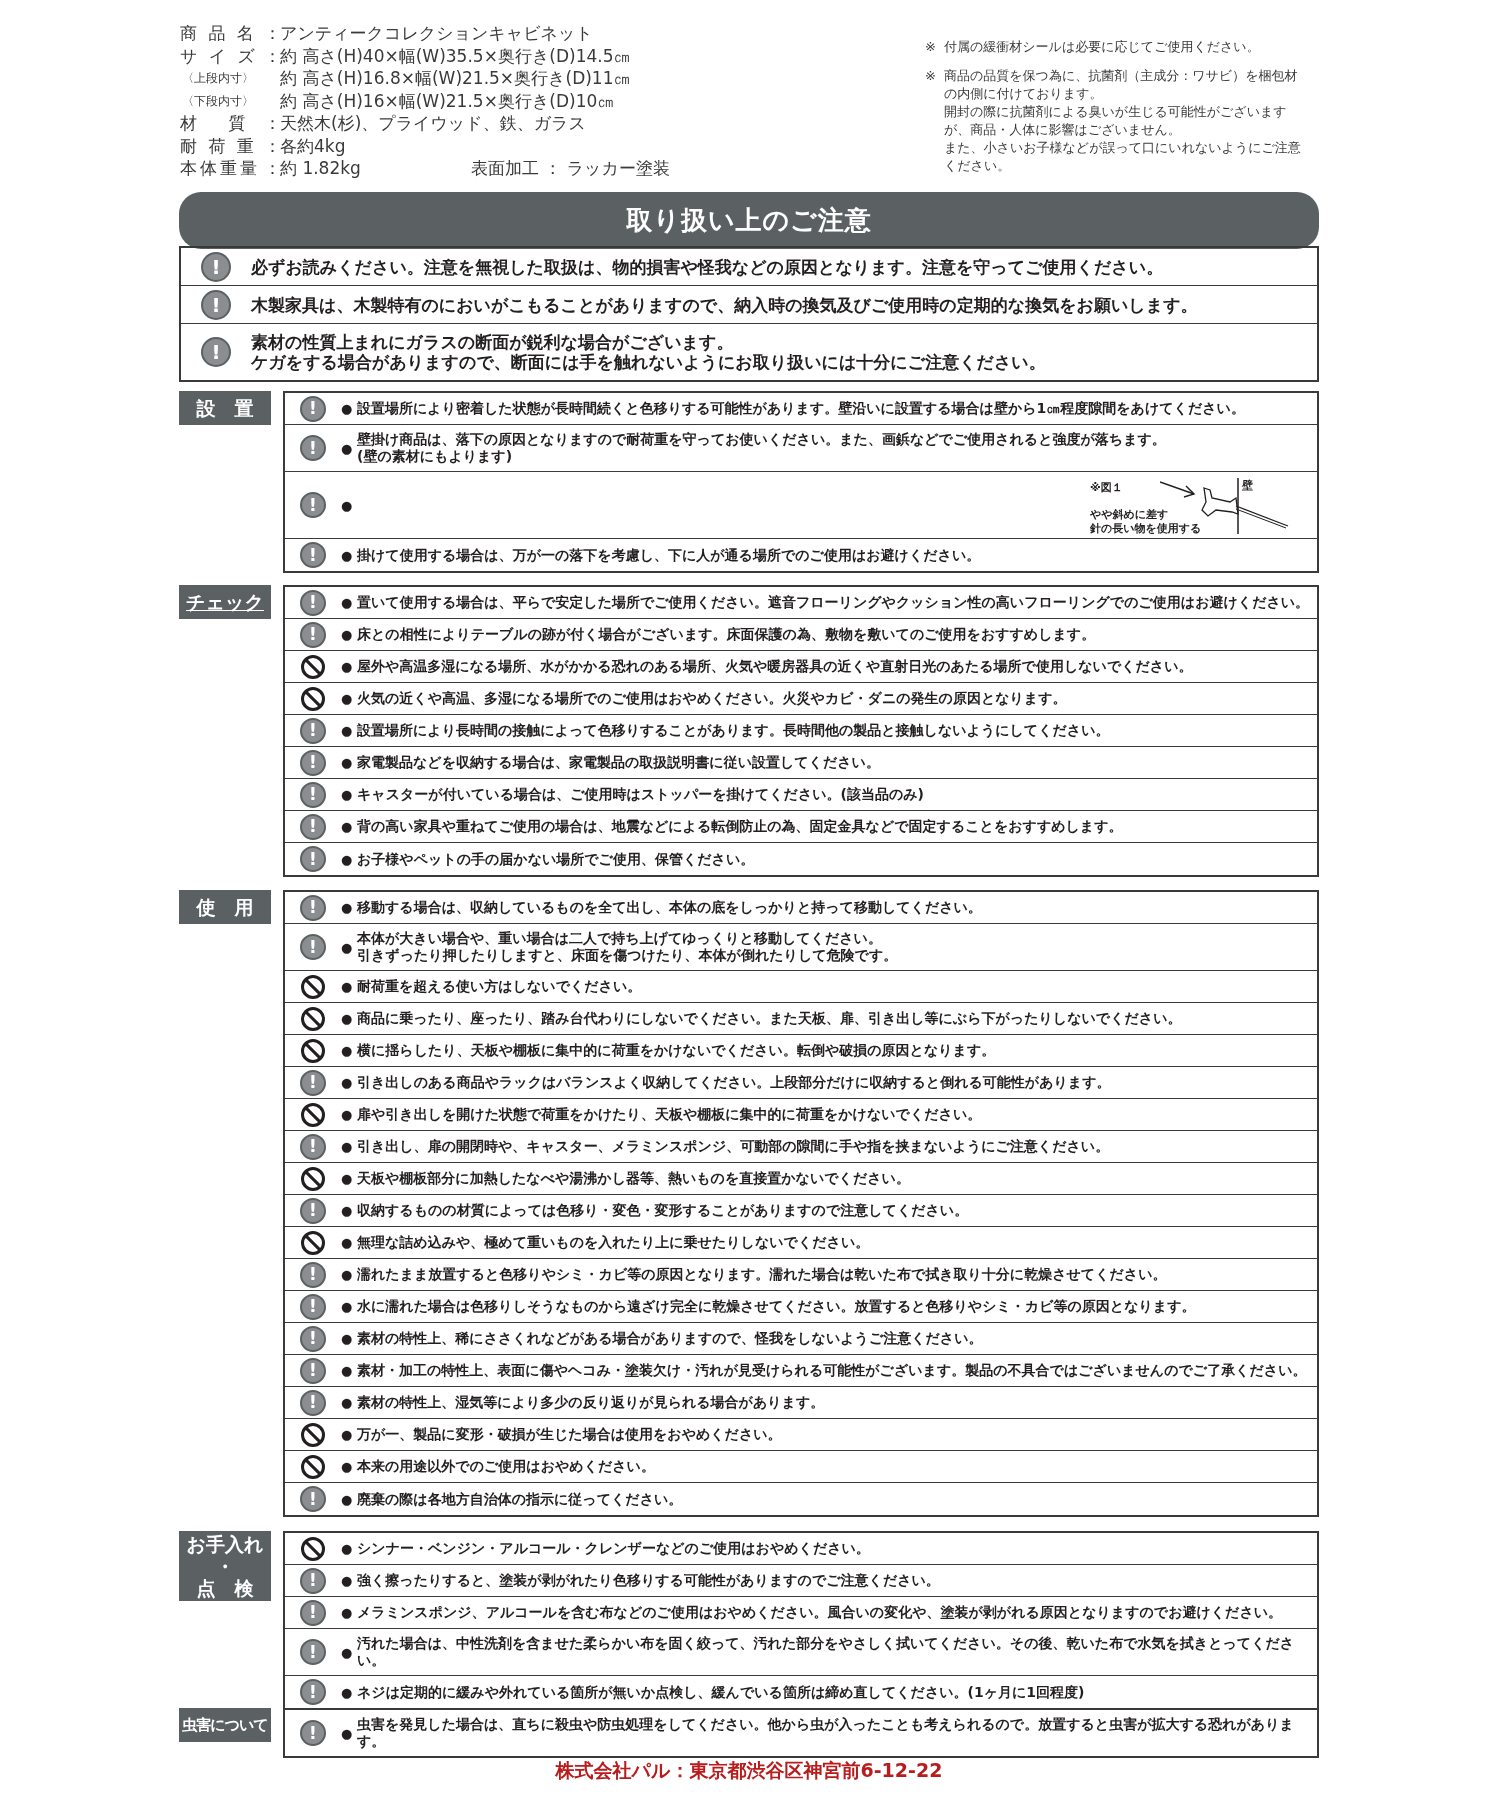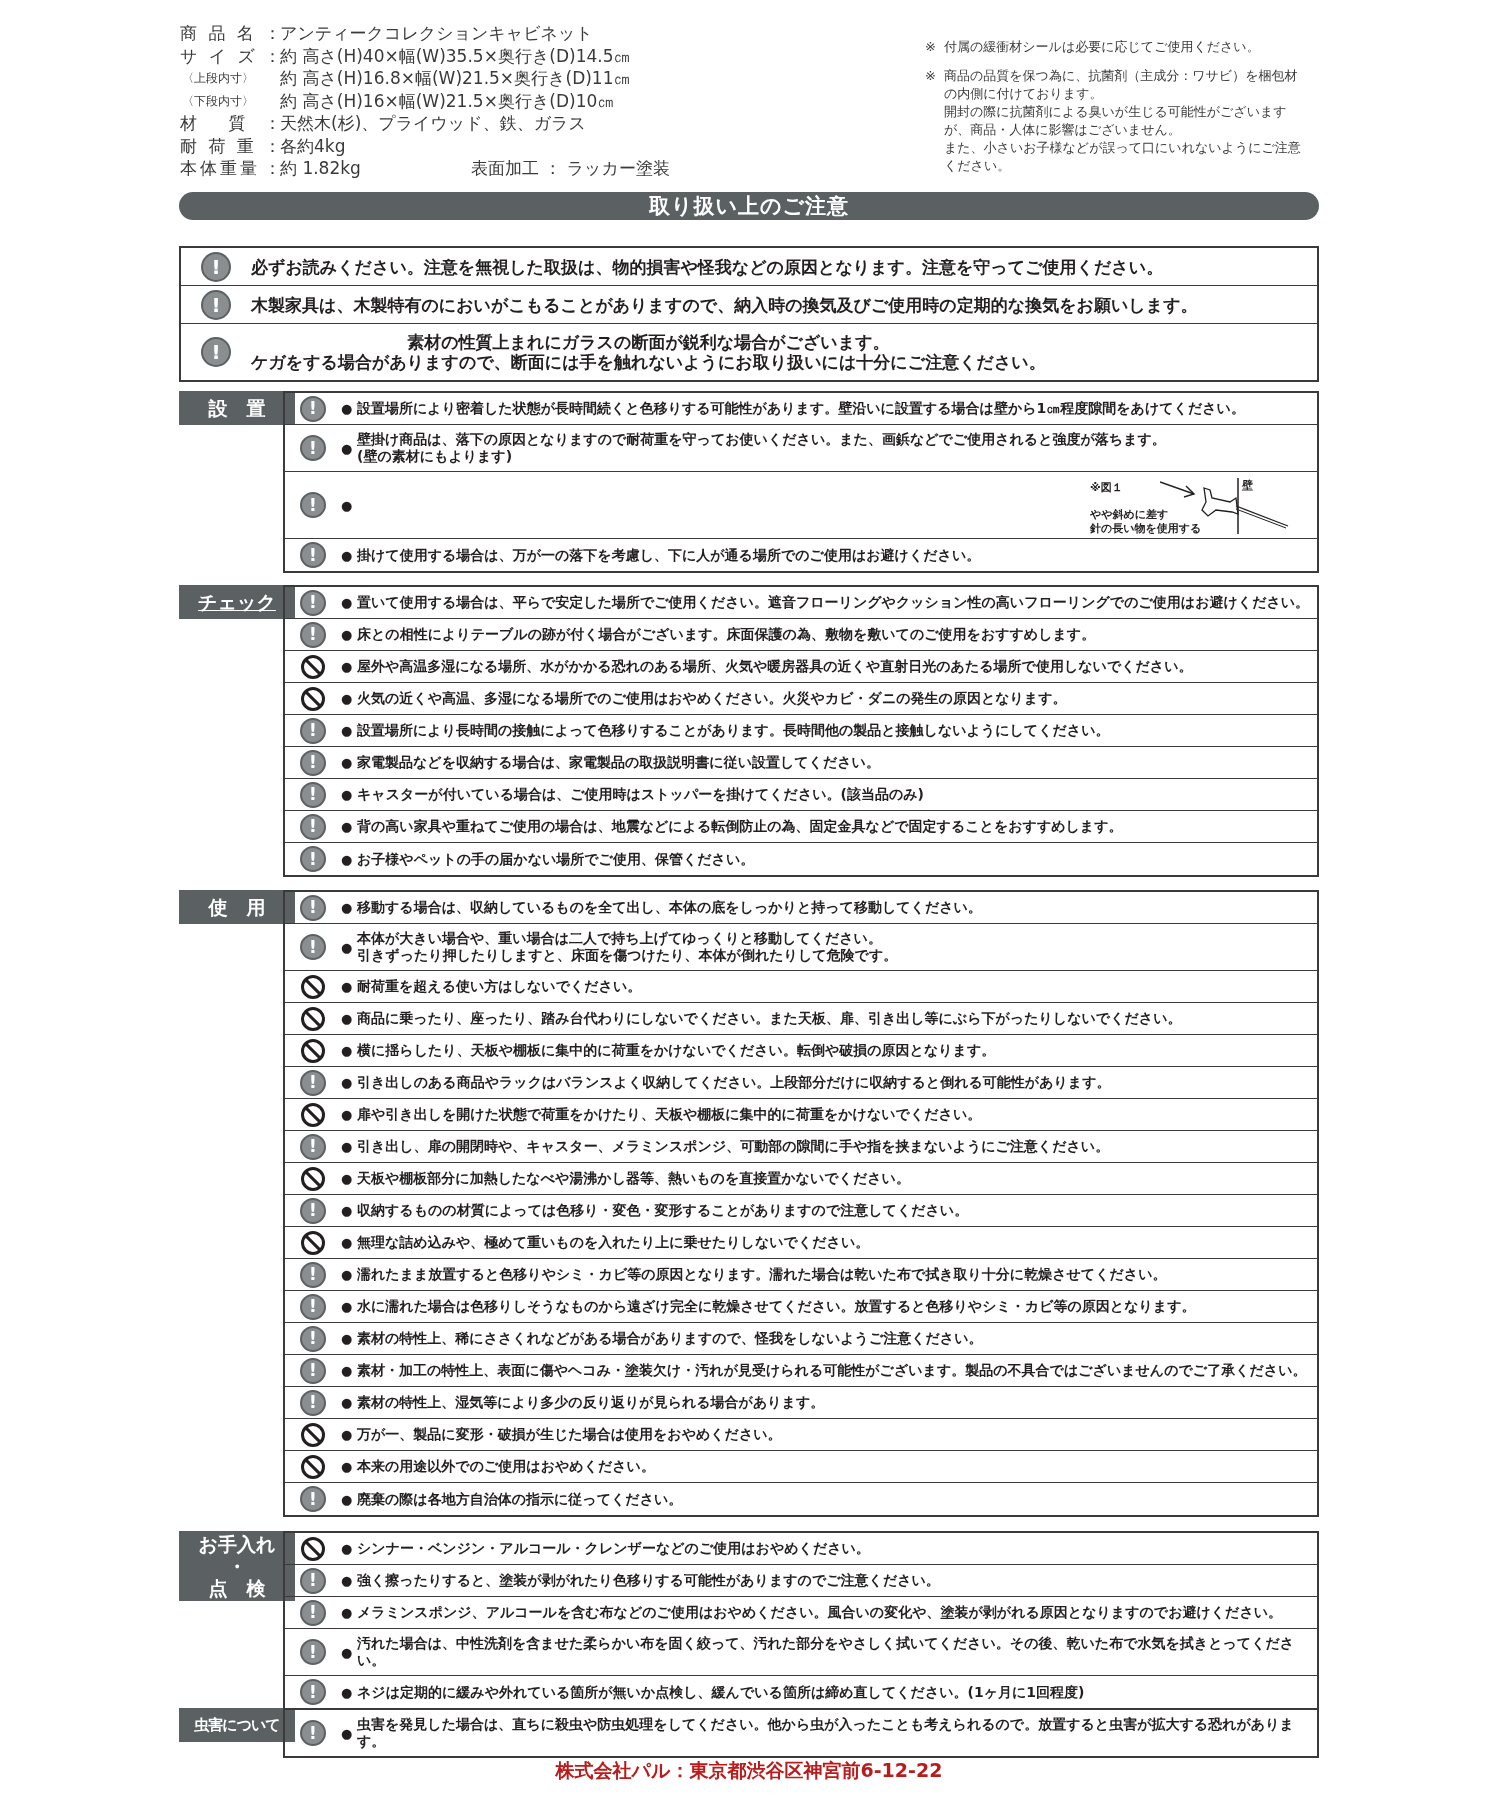--- a/index.html
+++ b/index.html
@@ -12,31 +12,31 @@
   .spec-label { width: 84px; letter-spacing: 3px; }
   .spec-sep { width: 16px; }
   .spec-value { }
   .spec-extra { margin-left: 110px; }
 
   .notes { position: absolute; left: 925px; top: 38px; width: 400px; font-size: 13px; line-height: 18px; color: #3a3a3a; }
   .note { display: flex; margin-bottom: 11px; }
   .note-mark { width: 19px; flex: none; }
   .note-text { white-space: pre-line; }
 
-  .title-bar { position: absolute; left: 179px; top: 192px; width: 1140px; height: 28px; background: #5b6163; color: #fff;
-    font-weight: bold; font-size: 21px; display: flex; align-items: center; justify-content: center; letter-spacing: 1px; border-radius: 22px; }
+  .title-bar { position: absolute; left: 179px; top: 192px; width: 1140px; height: 57px; background: #5b6163; color: #fff;
+    font-weight: bold; font-size: 26px; display: flex; align-items: center; justify-content: center; letter-spacing: 1px; border-radius: 22px; }
 
   .warn-box { position: absolute; left: 179px; top: 246px; width: 1140px; border: 2px solid #3a3a3a; }
   .warn-row { display: flex; align-items: center; border-bottom: 1.5px solid #3a3a3a; font-weight: bold; font-size: 17px; color: #231f20; }
   .warn-row:last-child { border-bottom: none; }
   .warn-row .icon-cell { width: 70px; display: flex; justify-content: center; flex: none; }
-  .warn-row .text { white-space: pre-line; line-height: 20px; padding: 8px 0; text-align: center; }
+  .warn-row .text { white-space: pre-line; line-height: 20px; padding: 8px 0; }
 
   .section { position: absolute; left: 179px; width: 1140px; }
-  .sec-label { position: absolute; left: 0; top: 0; width: 116px; background: #5b6163; color: #fff; font-weight: bold;
+  .sec-label { position: absolute; left: 0; top: 0; width: 92px; background: #5b6163; color: #fff; font-weight: bold;
     font-size: 19px; display: flex; align-items: center; justify-content: center; text-align: center; white-space: pre-line; line-height: 22px; }
   .sec-table { position: absolute; left: 104px; top: 0; width: 1036px; border: 2px solid #3a3a3a; }
   .sec-row { display: flex; align-items: center; border-bottom: 1.5px solid #3a3a3a; font-size: 14px; color: #231f20; min-height: 32px; position: relative; }
   .sec-row:last-child { border-bottom: none; }
   .sec-row .icon-cell { width: 56px; display: flex; justify-content: center; flex: none; }
   .sec-row .bullet { width: 16px; flex: none; font-size: 13px; }
   .sec-row .text { white-space: pre-line; line-height: 17px; padding: 6px 0; font-weight: 600; }
 
   .icon-caution { width: 30px; height: 30px; border-radius: 50%; background: #8a8e90; border: 2px solid #5b6163; color: #fff;
     font-weight: bold; font-size: 20px; display: flex; align-items: center; justify-content: center; line-height: 1; }

